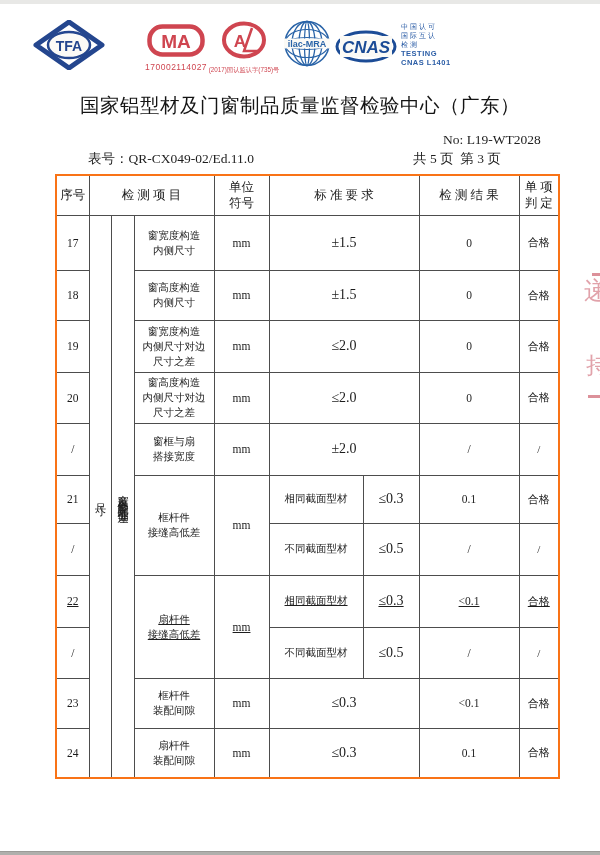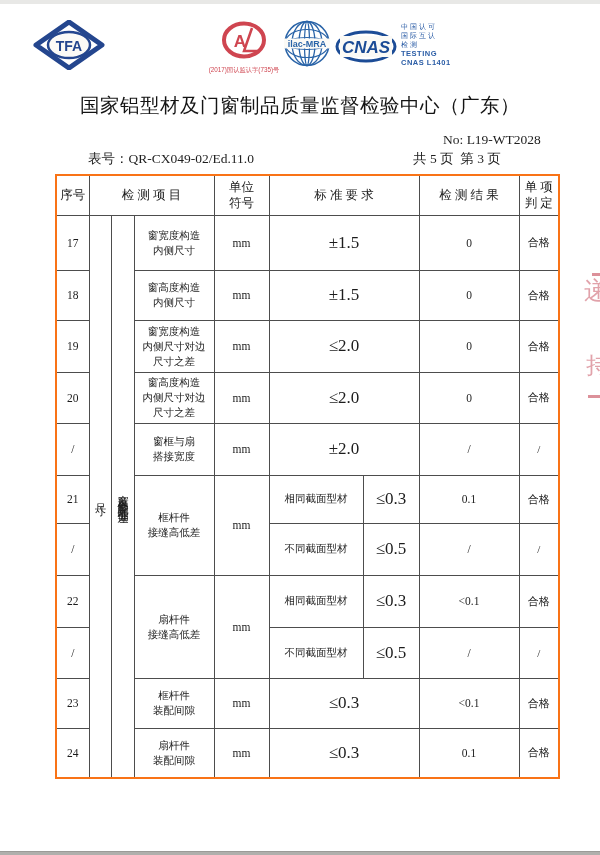--- a/index.html
+++ b/index.html
@@ -38,28 +38,28 @@
     border:2px solid #f97316;
   }
   table.report th, table.report td {
     border:1px solid #4d4d4d; text-align:center; vertical-align:middle;
     padding:0 1px; font-weight:normal; color:#1c1c1c;
   }
   th.h { font-size:12.5px; white-space:pre-line; line-height:16px; }
   tr.hr  { height:40px; }
   tr.r0  { height:55px;padding-left:24px; } tr.r1 { height:50px; } tr.r2 { height:52px; }
   tr.r3  { height:51px; } tr.r4 { height:52px; } tr.r5 { height:48px; }
-  tr.r6  { height:52px; } tr.r7 { height:52px; } tr.r8 { height:51px; }
+  tr.r6  { height:52px; } tr.r7 { height:52px;text-decoration:underline; } tr.r8 { height:51px; }
   tr.r9  { height:50px; } tr.r10{ height:50px; }
   td.no     { font-size:11.5px; }
   td.vgroup { writing-mode:vertical-rl; text-orientation:upright;
               font-size:11px; letter-spacing:2px; padding:4px 0; }
   td.item   { font-size:10.5px; line-height:15px; white-space:pre-line; }
   td.unit   { font-size:11.5px; }
-  td.std    { font-size:17px; }
+  td.std    { font-size:14px; }
   td.stdlab { font-size:10.5px; }
   td.result { font-size:11.5px; }
   td.verdict{ font-size:11px; }
   
   .stamp-frag { position:absolute; color:rgba(201,86,100,0.55); font-size:25px; line-height:25px; }
   .stamp-dash { position:absolute; background:rgba(201,86,100,0.65); }
   
   .bottom-band { position:absolute; left:0; bottom:0; width:100%; height:8px;
                  background:#b0afac; border-top:1px solid #9b9a97; }
 </style>
@@ -69,20 +69,27 @@
 <div class="page">
 
   <div class="logo tfa-logo">
     <svg width="72" height="50" viewBox="0 0 72 50">
       <polygon points="36,2 69,25 36,48 3,25" fill="none" stroke="#24468e" stroke-width="5" stroke-linejoin="round"></polygon>
       <ellipse cx="36" cy="25" rx="21" ry="13" fill="#fbfaf6" stroke="#24468e" stroke-width="2.5"></ellipse>
       <text x="36" y="30.5" text-anchor="middle" font-size="14" font-weight="bold" fill="#24468e" font-family="Liberation Sans, DejaVu Sans, sans-serif">TFA</text>
     </svg>
   </div>
 
+  <div class="logo cma-logo">
+    <svg width="58" height="33" viewBox="0 0 58 33">
+      <rect x="2.5" y="2.5" width="53" height="28" rx="13" fill="none" stroke="#cf4550" stroke-width="4.5"></rect>
+      <text x="29" y="24" text-anchor="middle" font-size="19" font-weight="bold" fill="#cf4550" font-family="Liberation Sans, DejaVu Sans, sans-serif">MA</text>
+    </svg>
+    <div class="logo-num">170002114027</div>
+  </div>
 
   <div class="logo cal-logo">
     <svg width="46" height="40" viewBox="0 0 46 40">
       <ellipse cx="23" cy="19" rx="20" ry="16.5" fill="none" stroke="#cf4550" stroke-width="4"></ellipse>
       <text x="19" y="26" text-anchor="middle" font-size="17" font-weight="bold" fill="#cf4550" font-family="Liberation Sans, DejaVu Sans, sans-serif">A</text>
       <path d="M31 7 L23 30 L36 30" fill="none" stroke="#cf4550" stroke-width="2.5"></path>
     </svg>
     <div class="logo-num">(2017)国认监认字(735)号</div>
   </div>
 

